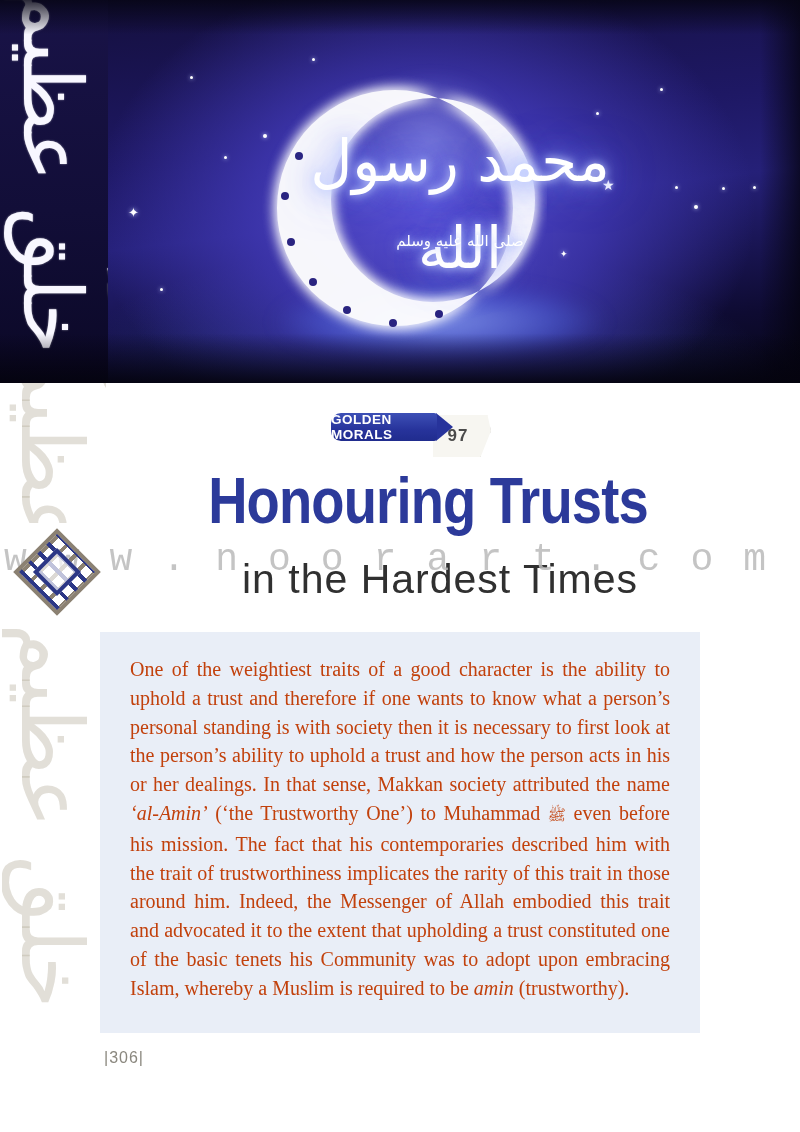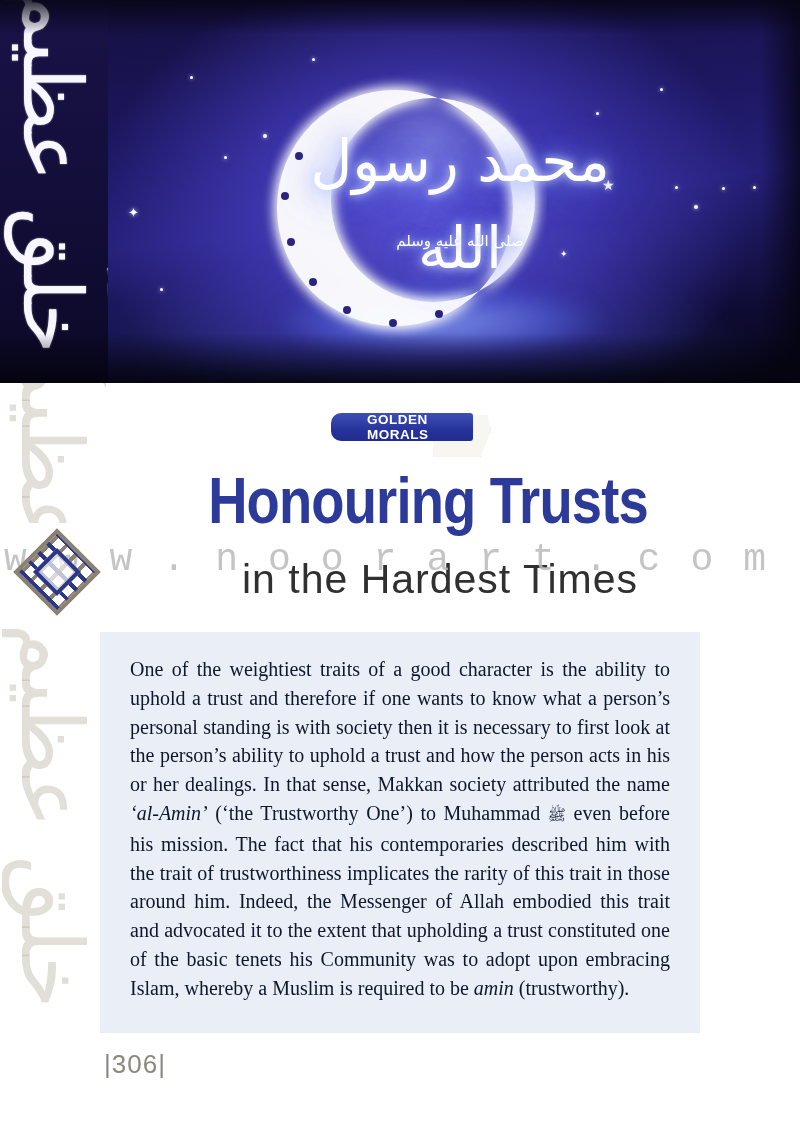--- a/index.html
+++ b/index.html
@@ -65,45 +65,45 @@
   
   .badge{position:absolute;left:331px;top:413px;width:160px;height:32px;z-index:3;}
   .badge-tag{position:absolute;left:102px;top:2px;width:58px;height:42px;background:#f7f6f1;
       box-shadow:1px 2px 3px rgba(0,0,0,.28);
       clip-path:polygon(0 0,94% 0,100% 38%,82% 100%,0 100%);
       display:flex;align-items:center;justify-content:center;
       color:#4b4b4b;font-weight:bold;font-size:17px;letter-spacing:1px;padding-right:8px;box-sizing:border-box;}
   .badge-ribbon{position:absolute;left:0;top:0;width:106px;height:28px;
       background:linear-gradient(180deg,#3d50b6 0%,#27339b 60%,#202c8e 100%);
       border-radius:10px 3px 3px 10px;display:flex;align-items:center;justify-content:center;
-      color:#ffffff;font-weight:bold;font-size:13.5px;letter-spacing:.5px;padding-left:36px;}
+      color:#ffffff;font-weight:bold;font-size:13.5px;letter-spacing:.5px;}
   .badge-point{position:absolute;left:105px;top:0;width:17px;height:28px;
       background:#27339b;clip-path:polygon(0 0,100% 50%,0 100%);}
 
   
   .title{position:absolute;left:56px;top:466px;width:744px;text-align:center;white-space:nowrap;
       font-family:"Liberation Sans",sans-serif;font-weight:bold;font-size:64px;line-height:1.1;
       color:#2c3a9a;letter-spacing:-1px;transform:scaleX(.85);transform-origin:50% 0;z-index:2;}
   .subtitle{position:absolute;left:80px;top:556px;width:720px;text-align:center;white-space:nowrap;
       font-family:"Liberation Sans",sans-serif;font-weight:400;font-size:41px;color:#303030;
       letter-spacing:1px;z-index:2;}
   .watermark{position:absolute;left:-16px;top:538px;width:832px;text-align:center;white-space:nowrap;
       overflow:hidden;font-family:"Liberation Mono",monospace;font-size:38px;letter-spacing:30px;
       color:rgba(186,186,186,.85);z-index:4;}
 
   
   .body-box{position:absolute;left:100px;top:632px;width:600px;height:401px;
       background:#e9eef7;overflow:hidden;z-index:1;}
   .body-text{margin:23px 30px 0 30px;font-family:"Liberation Serif",serif;font-size:20px;
-      line-height:28.8px;color:#0f172a;text-align:justify;}
+      line-height:28.8px;color:#c2410c;text-align:justify;}
   .body-text em{font-style:italic;}
   .honorific{font-family:"DejaVu Sans",sans-serif;font-size:15px;}
 
   .page-number{position:absolute;left:104px;top:1049px;font-family:"Liberation Sans",sans-serif;
-      font-size:26px;color:#8a877e;letter-spacing:1px;}
+      font-size:16px;color:#8a877e;letter-spacing:1px;}
 </style>
 </head>
 <body>
 
 <div class="page">
 
   <div class="header">
     <span class="star" style="left:190px;top:76px"></span>
     <span class="star" style="left:224px;top:156px"></span>
     <span class="star big" style="left:263px;top:134px"></span>

